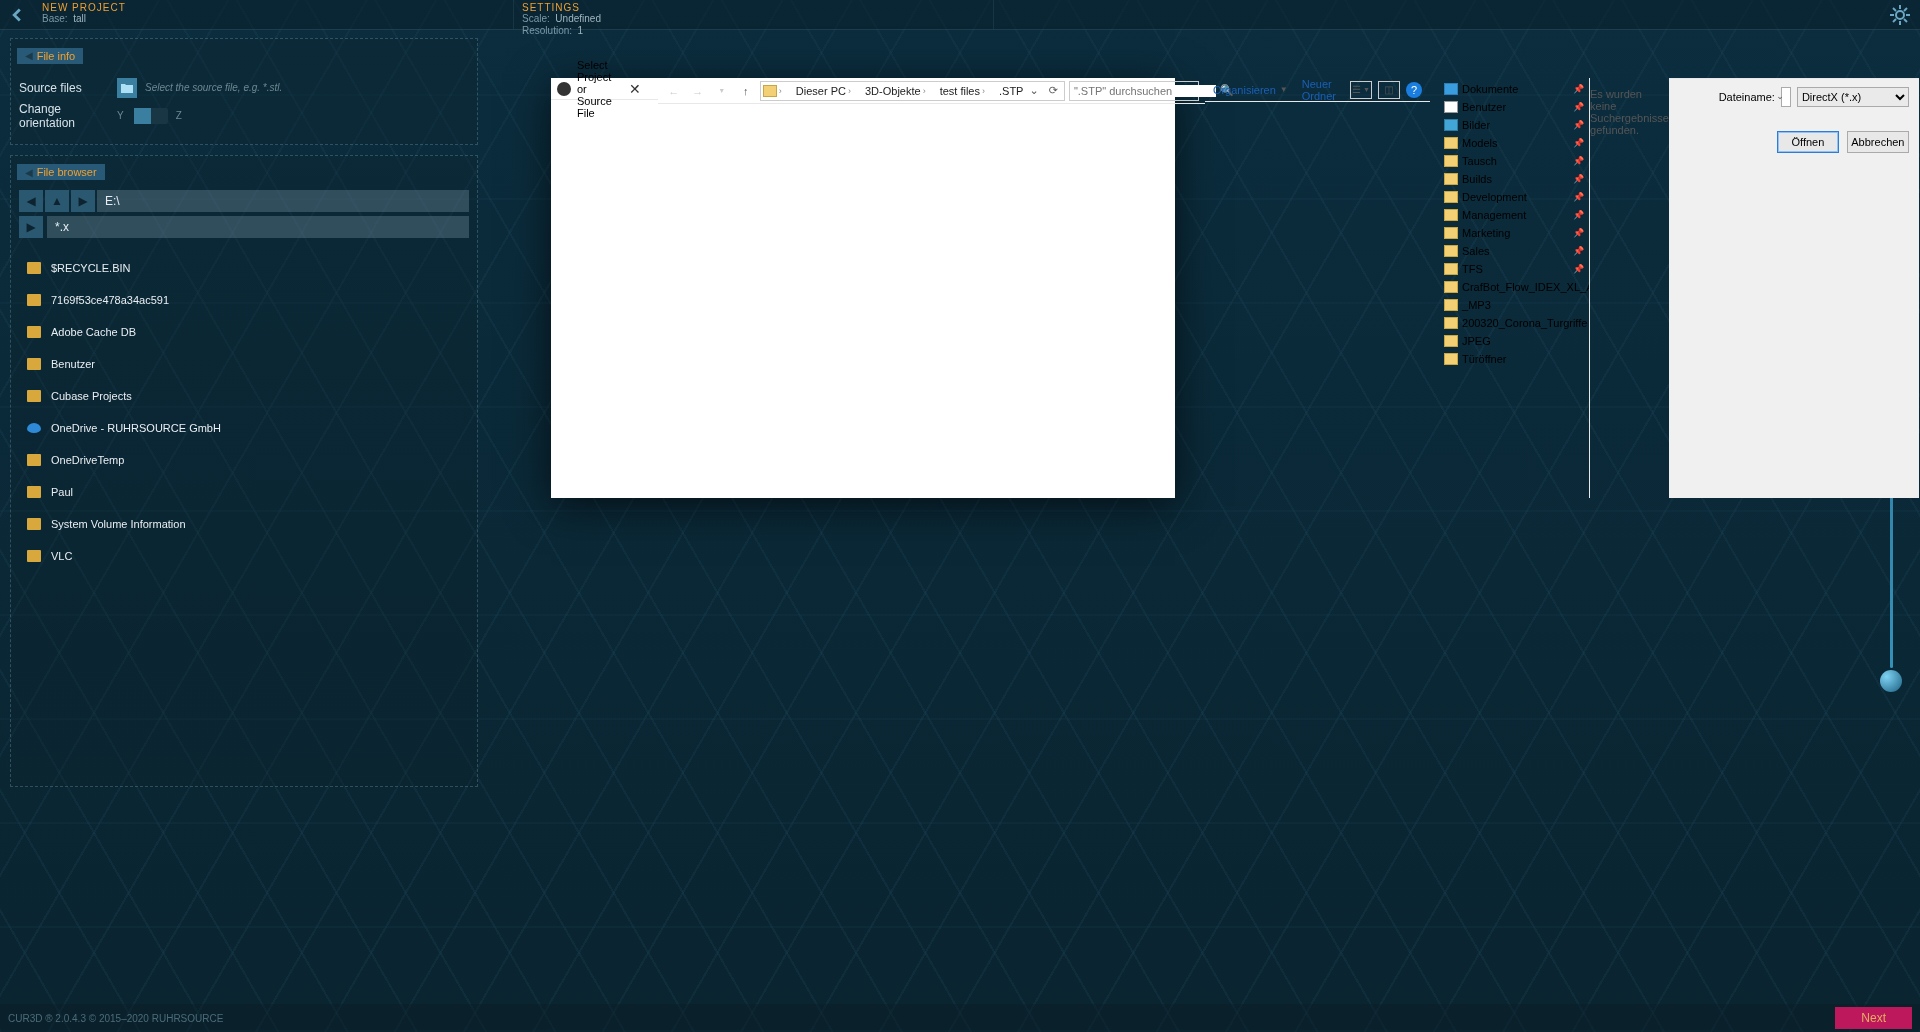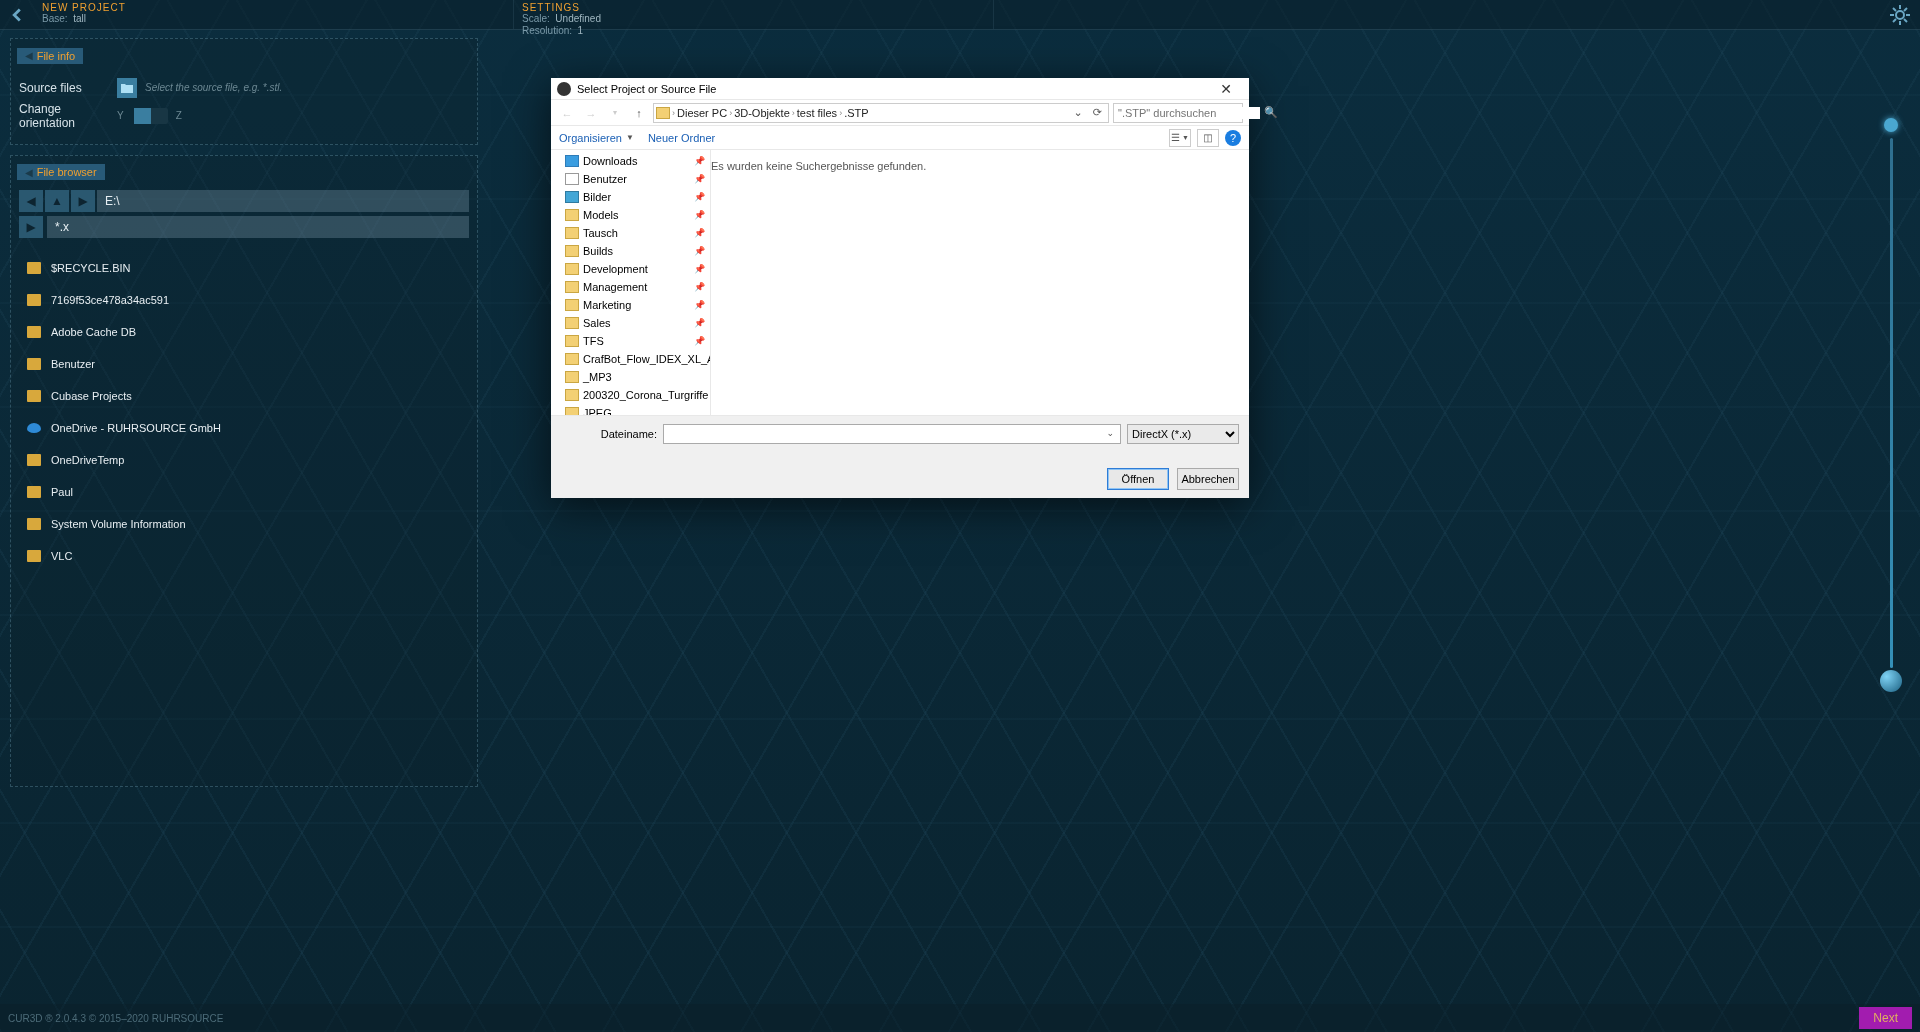--- a/index.html
+++ b/index.html
@@ -93,29 +93,29 @@
   .axis-ball { width:22px; height:22px; border-radius:50%; background:radial-gradient(circle at 30% 30%, #7fd3f5, #1a5f80); margin-top:-4px;}
 
   
   .footer {
     position:absolute; left:0; right:0; bottom:0; height:28px;
     display:flex; align-items:center; padding:0 8px;
     background:rgba(10,30,40,0.5);
     font-size:10px; color:#4c6b78;
   }
   .next-btn {
-    margin-left:auto; background:#a21caf; color:#e0b060;
-    padding:4px 14px; font-size:12px; cursor:pointer;
+    margin-left:auto; background:#be185d; color:#e0b060;
+    padding:4px 26px; font-size:12px; cursor:pointer;
   }
 
   
   .win {
-    position:absolute; left:551px; top:78px; width:698px; height:420px;
+    position:absolute; left:551px; top:78px; width:624px; height:420px;
     background:#fff; color:#222; box-shadow:0 8px 40px rgba(0,0,0,0.6);
-    display:flex; flex-direction:column; font-size:11px;
+    display:flex; flex-direction:row; font-size:11px;
   }
   .win-title {
     height:22px; display:flex; align-items:center; padding:0 6px; gap:6px;
     background:#fff; border-bottom:1px solid #e8e8e8;
   }
   .win-title .appicon { width:14px; height:14px; border-radius:50%; background:#333;}
   .win-title .ttext { flex:1; font-size:11px; color:#000;}
   .win-title .close { width:34px; text-align:center; font-size:14px; color:#333; cursor:pointer;}
   .win-nav {
     height:26px; display:flex; align-items:center; gap:4px; padding:0 6px;
@@ -123,21 +123,21 @@
   }
   .win-nav .nb { width:20px; text-align:center; color:#777; cursor:pointer;}
   .win-nav .nb.dis { color:#ccc; cursor:default;}
   .win-nav .up { color:#555;}
   .win-nav .crumbwrap {
     flex:1; height:20px; border:1px solid #ccc; display:flex; align-items:center; padding:0 2px; gap:2px;
     overflow:hidden;
   }
   .crumbwrap .fi { width:14px; height:12px; background:#f3d074; border:1px solid #caa642;}
   .crumbwrap .sep { color:#888; font-size:9px;}
-  .crumbwrap .c { color:#222; cursor:pointer; white-space:nowrap;}
+  .crumbwrap .c { color:#222; cursor:pointer; white-space:nowrap;margin-left:12px;}
   .crumbwrap .dd { margin-left:auto; color:#555; padding:0 4px; cursor:pointer;}
   .crumbwrap .rf { color:#555; padding:0 4px; cursor:pointer;}
   .win-nav .search {
     width:130px; height:20px; border:1px solid #ccc; display:flex; align-items:center; padding:0 4px; gap:4px;
   }
   .win-nav .search input { border:none; outline:none; flex:1; font-size:11px; color:#666;}
   .win-nav .search .mag { color:#777; font-size:11px;}
   .win-tool {
     height:24px; display:flex; align-items:center; padding:0 8px; gap:14px;
     border-bottom:1px solid #e8e8e8; color:#1a5fb4;
@@ -343,21 +343,21 @@
     <div class="right">
       <div class="vb">☰<span style="font-size:7px;margin-left:2px">▼</span></div>
       <div class="vb">◫</div>
       <div class="help">?</div>
     </div>
   </div>
   <div class="win-body">
     <div class="win-tree" id="wintree">
         <div class="tnode">
           <div class="ic dl"></div>
-          <span>Downloads</span>
+          <span>Dokumente</span>
           <span class="pin">📌</span>
         </div>
         <div class="tnode">
           <div class="ic doc"></div>
           <span>Benutzer</span>
           <span class="pin">📌</span>
         </div>
         <div class="tnode">
           <div class="ic img"></div>
           <span>Bilder</span>

